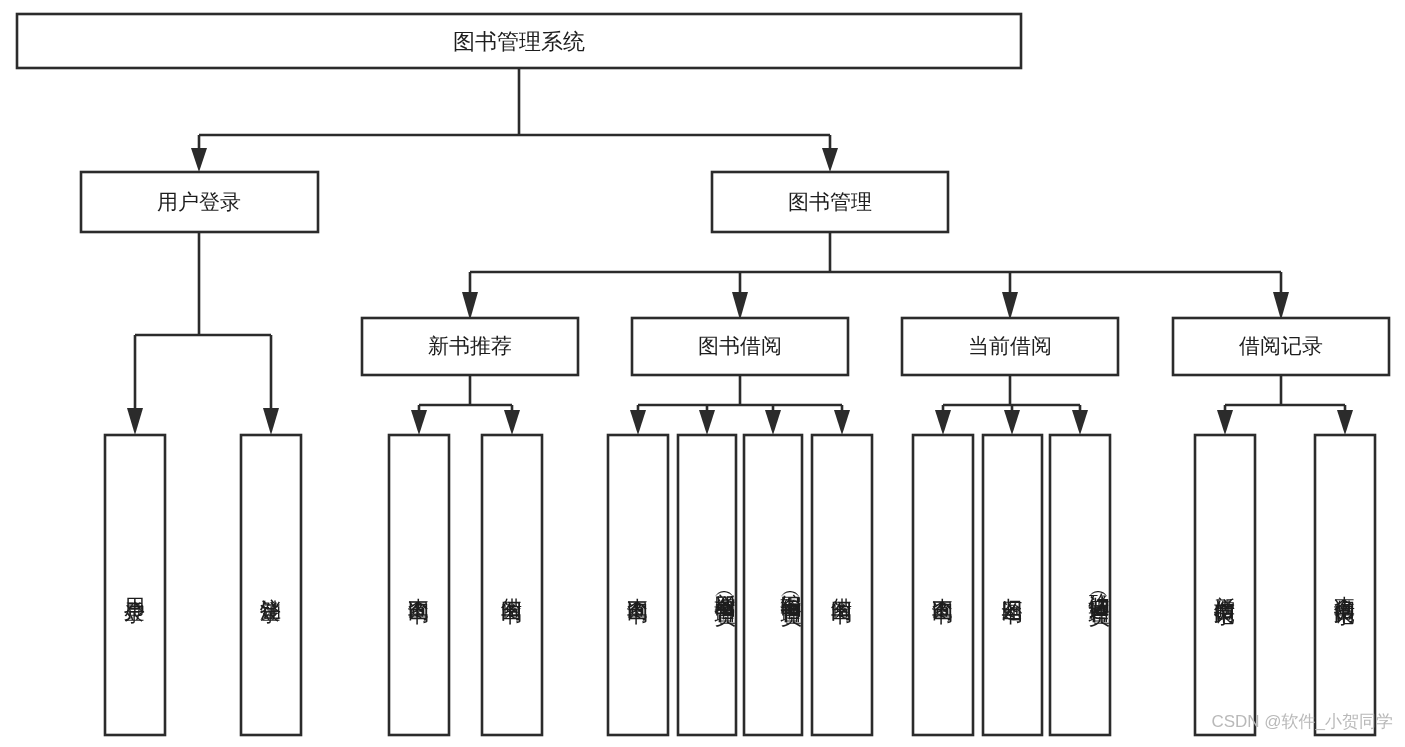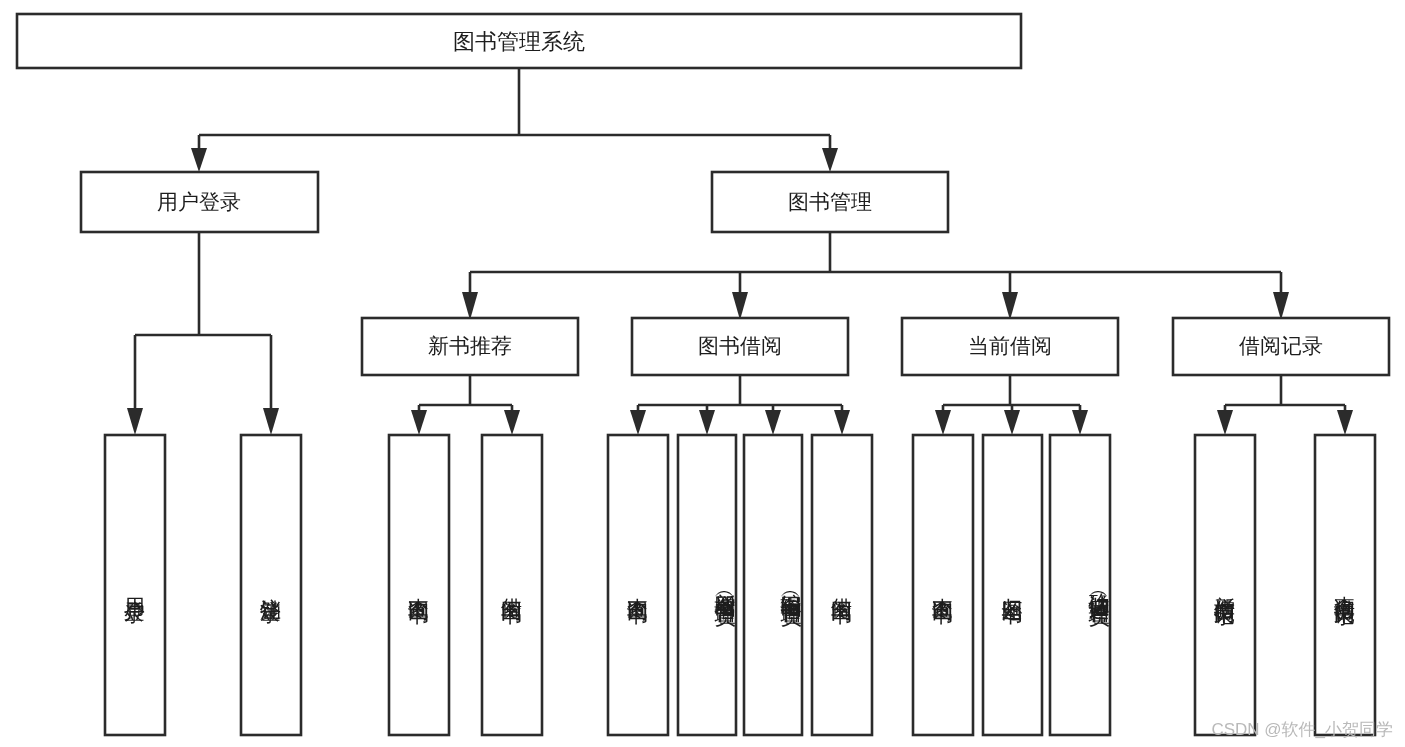--- a/index.html
+++ b/index.html
@@ -56,21 +56,21 @@
     display: flex;
     align-items: center;
     justify-content: center;
     line-height: 1;
     white-space: nowrap;
     pointer-events: none;
   }
   #watermark {
     position: absolute;
     right: 12px;
-    bottom: 6px;
+    bottom: 14px;
     color: #b9b9b9;
     font-size: 17px;
     font-family: "Liberation Sans", "DejaVu Sans", sans-serif;
     white-space: nowrap;
     user-select: none;
     text-align: right;
   }
 </style>
 </head>
 <body>

